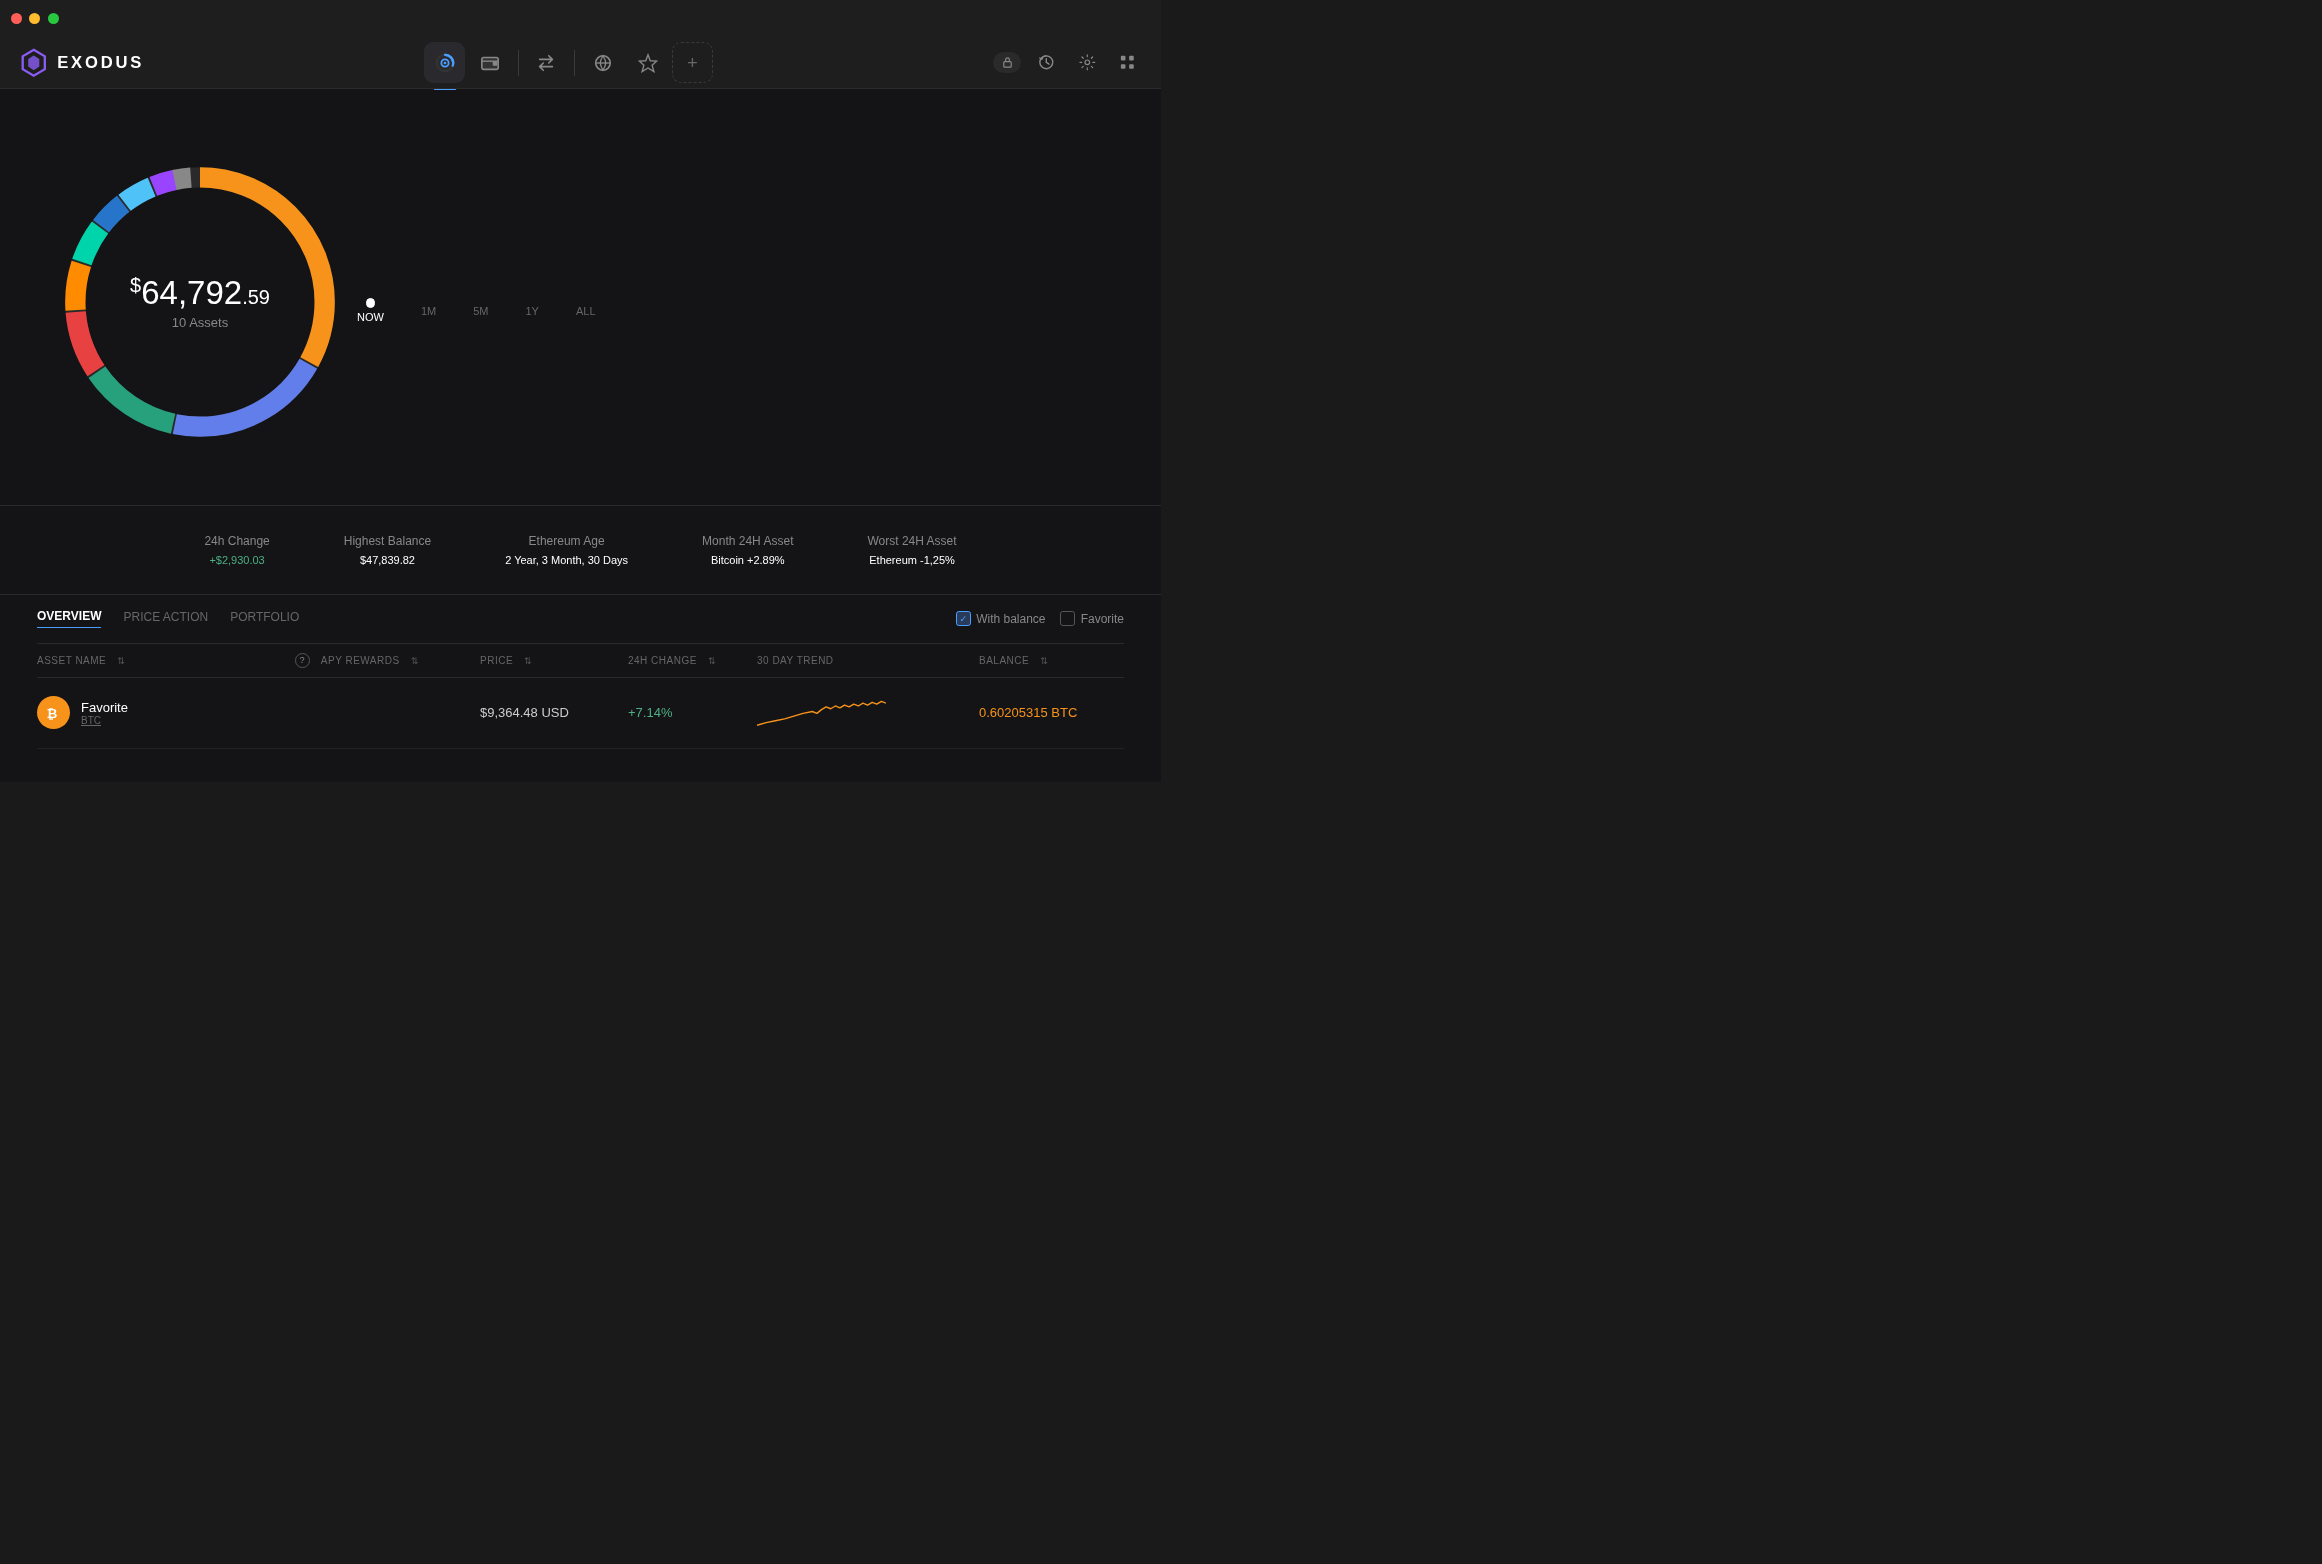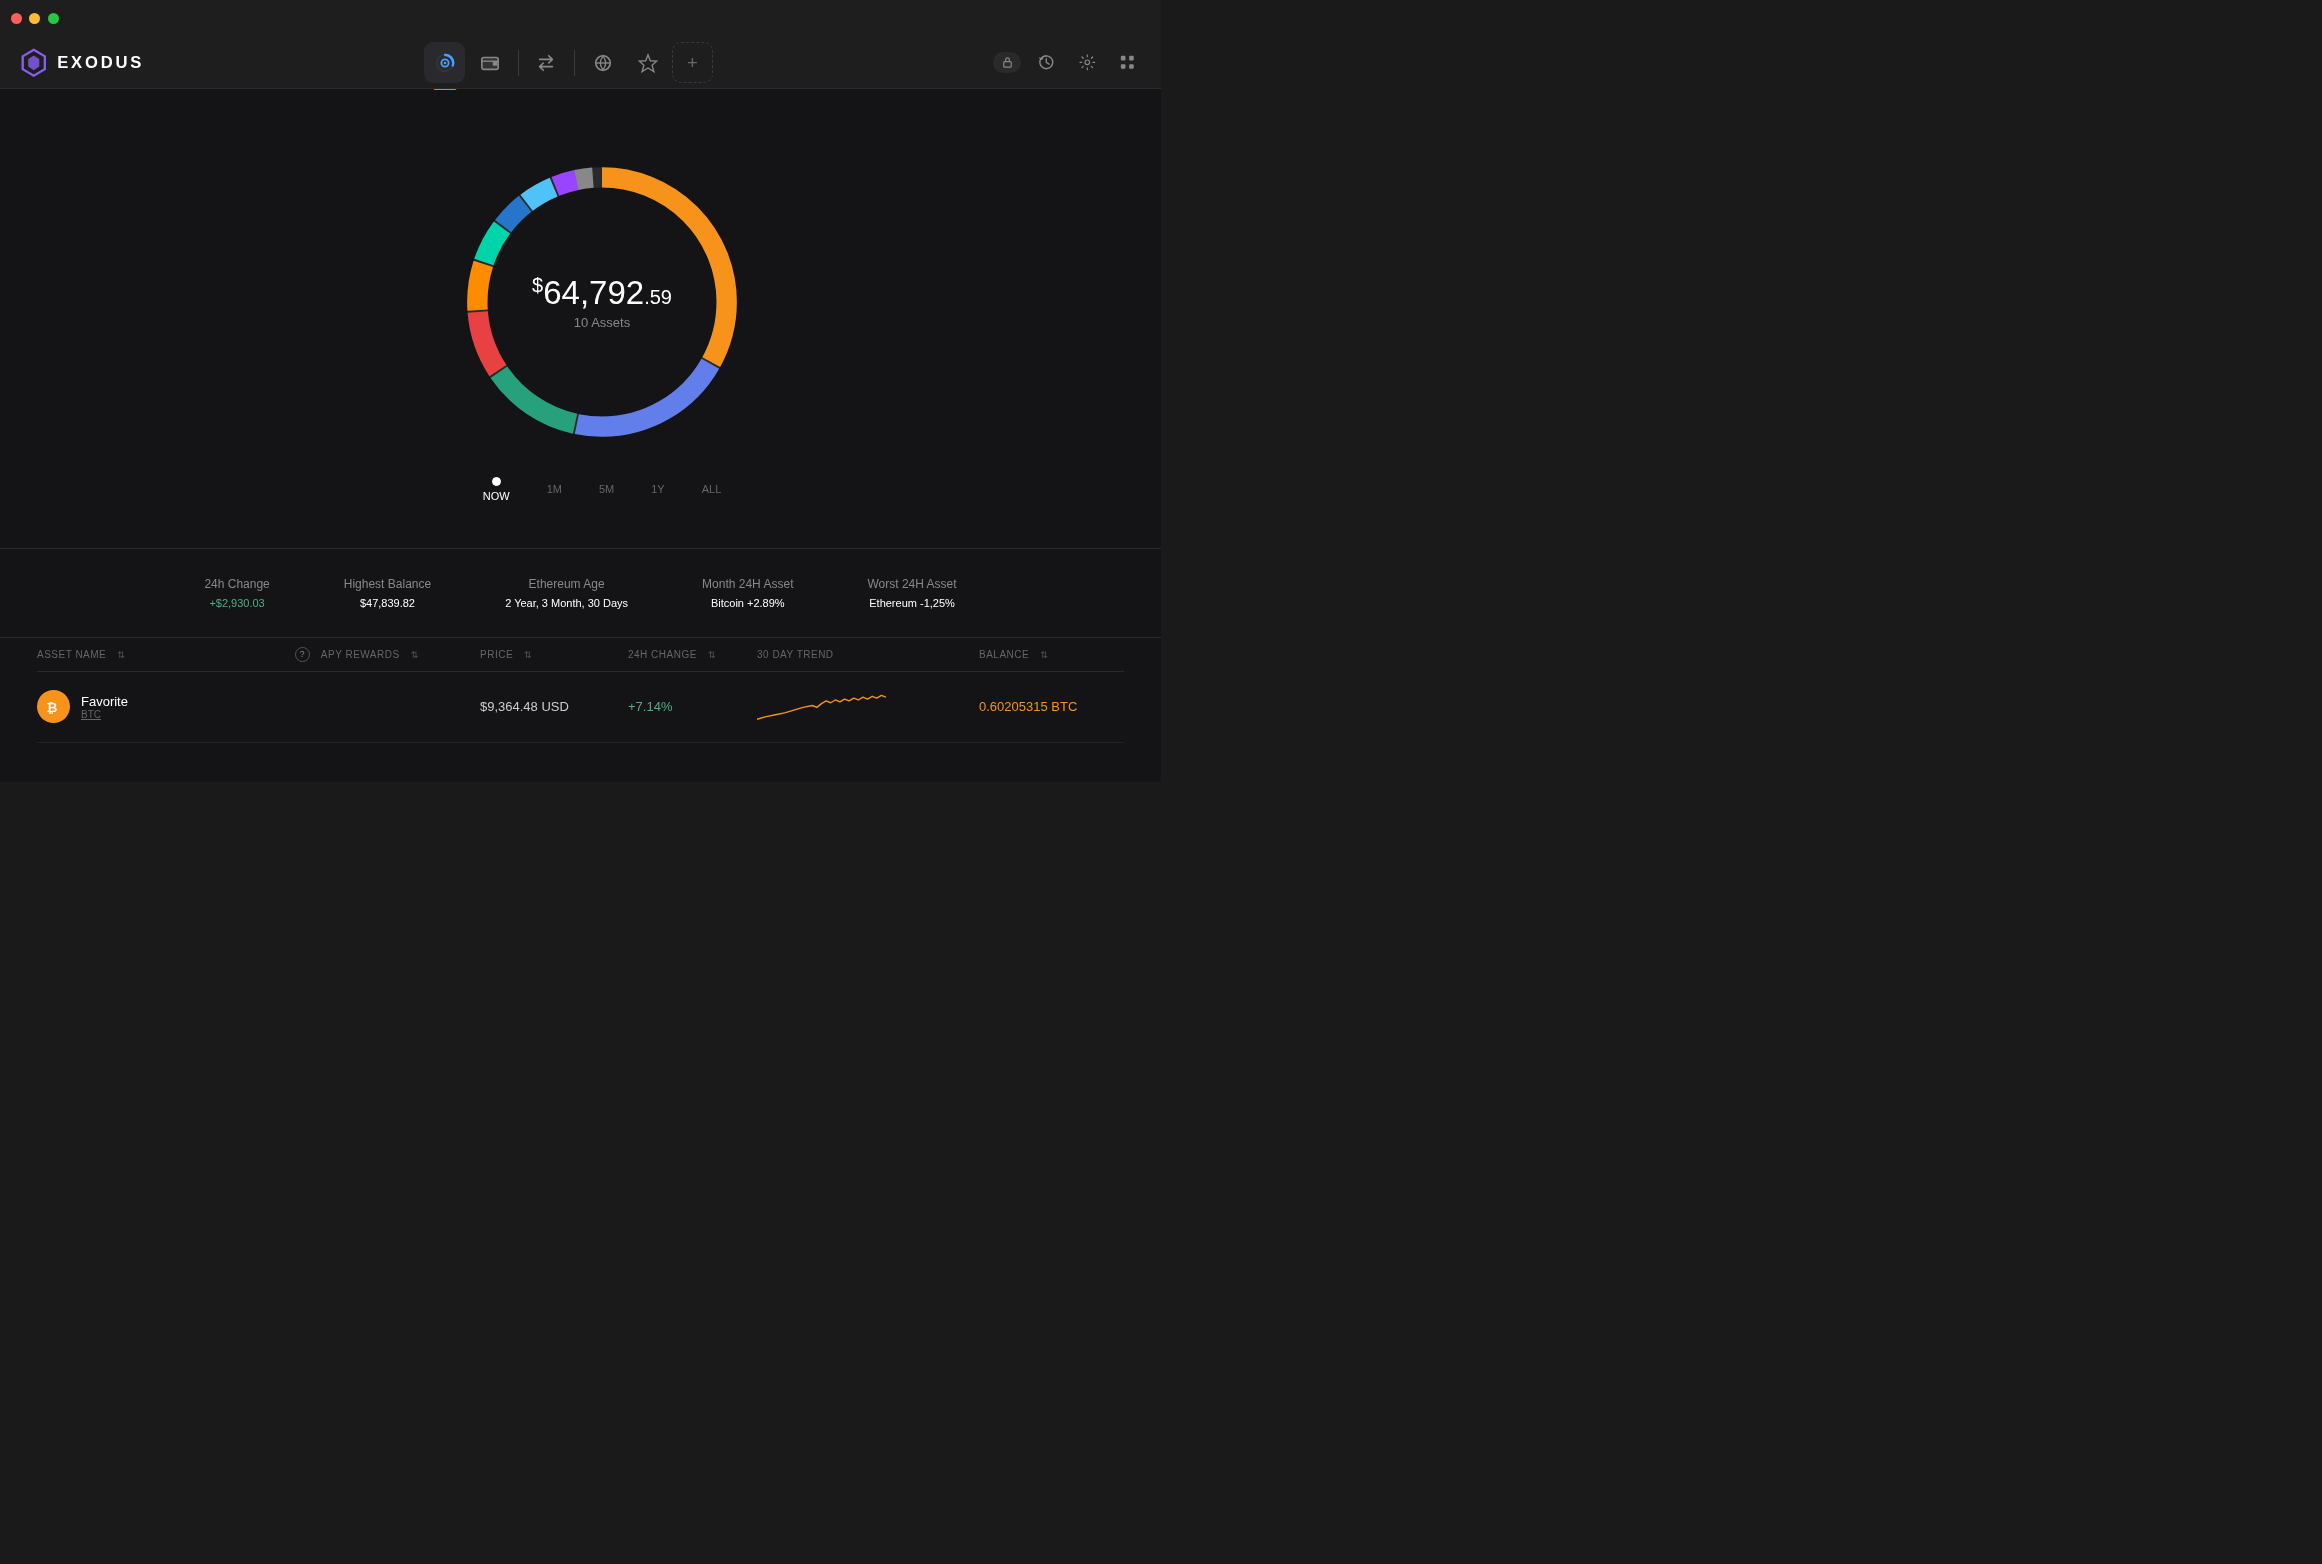--- a/index.html
+++ b/index.html
@@ -131,21 +131,21 @@
     
     .main {
       background: #141416;
       min-height: calc(782px - 89px);
       padding: 37px 0 0;
     }
 
     
     .chart-area {
       display: flex;
-      flex-direction: column;
+      flex-direction: row;
       align-items: center;
       padding: 18.5px 0 28px;
       margin-left: 43px;
     }
     .donut-container {
       position: relative;
       width: 314px; height: 314px;
     }
     .donut-center {
       position: absolute;
@@ -560,20 +560,35 @@
       <div class="stat-value">Bitcoin +2.89%</div>
     </div>
     <div class="stat-item">
       <div class="stat-label">Worst 24H Asset</div>
       <div class="stat-value">Ethereum -1,25%</div>
     </div>
   </div>
 
   <div class="table-area">
 
+    <div class="table-tabs">
+      <span class="tab-item active">OVERVIEW</span>
+      <span class="tab-item">PRICE ACTION</span>
+      <span class="tab-item">PORTFOLIO</span>
+      <div class="tab-filters">
+        <div class="filter-item">
+          <div class="filter-check checked">✓</div>
+          <span>With balance</span>
+        </div>
+        <div class="filter-item">
+          <div class="filter-check"></div>
+          <span>Favorite</span>
+        </div>
+      </div>
+    </div>
 
     <div class="asset-table">
 
       <div class="table-header">
         <div class="th">
           <span>ASSET NAME</span>
           <span class="sort-icon">⇅</span>
         </div>
         <div class="th">
           <span class="help-icon">?</span>

